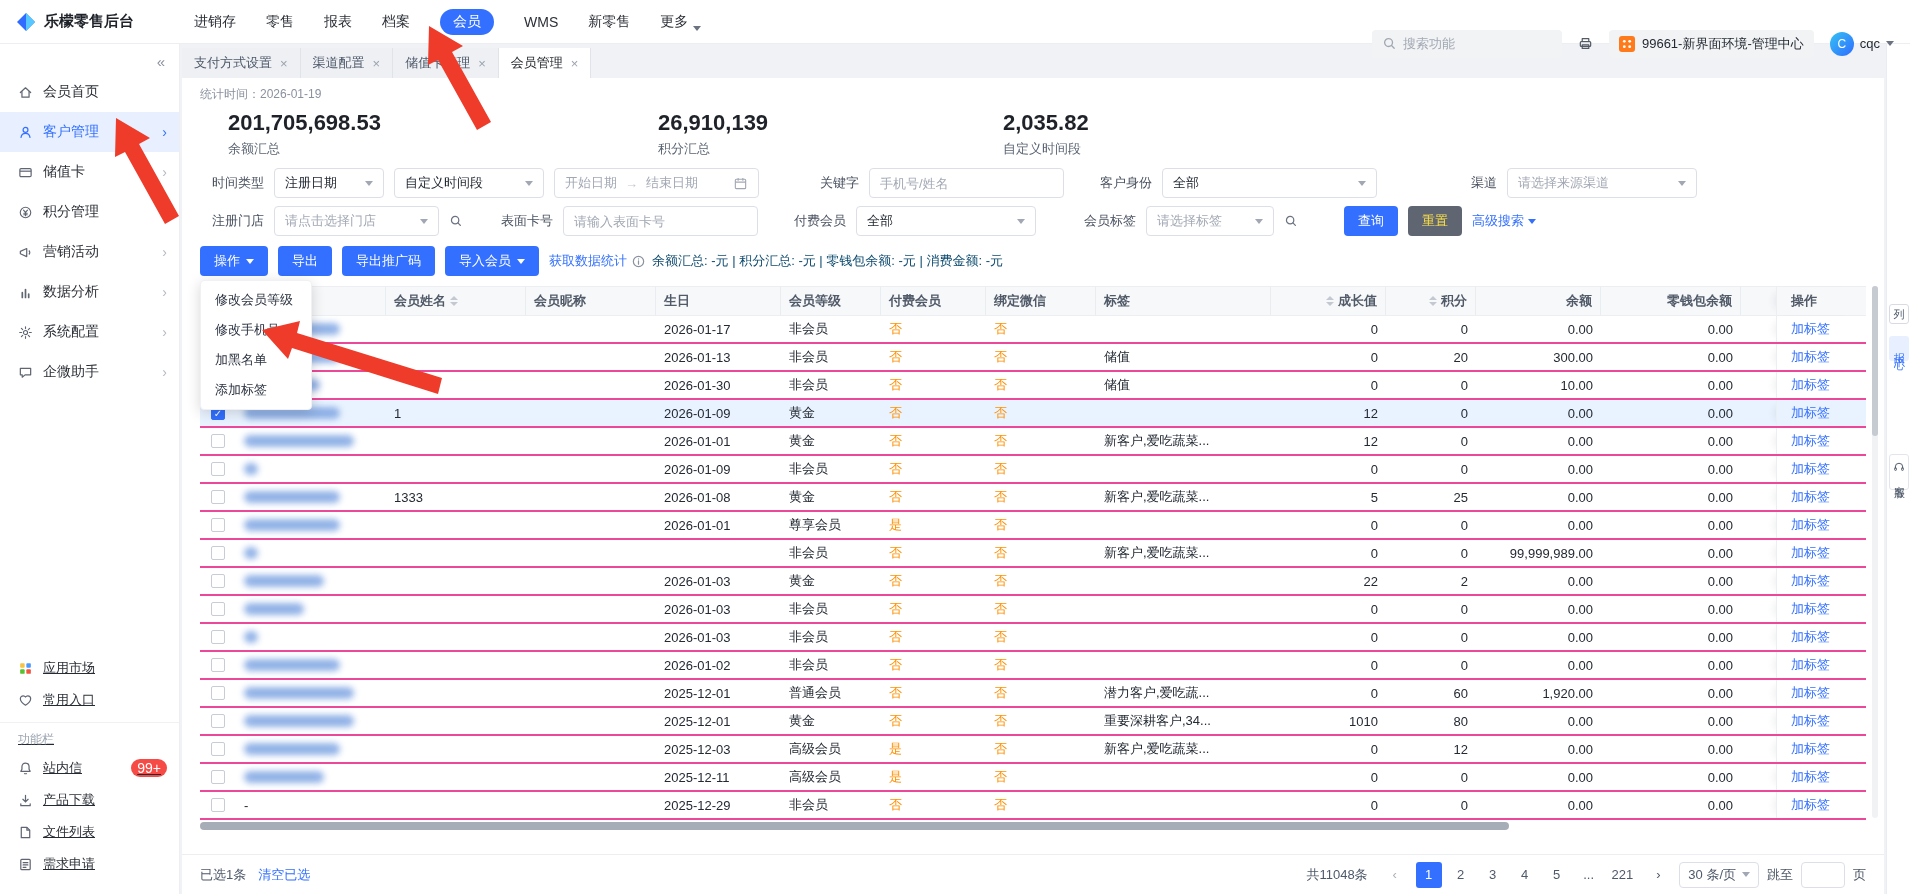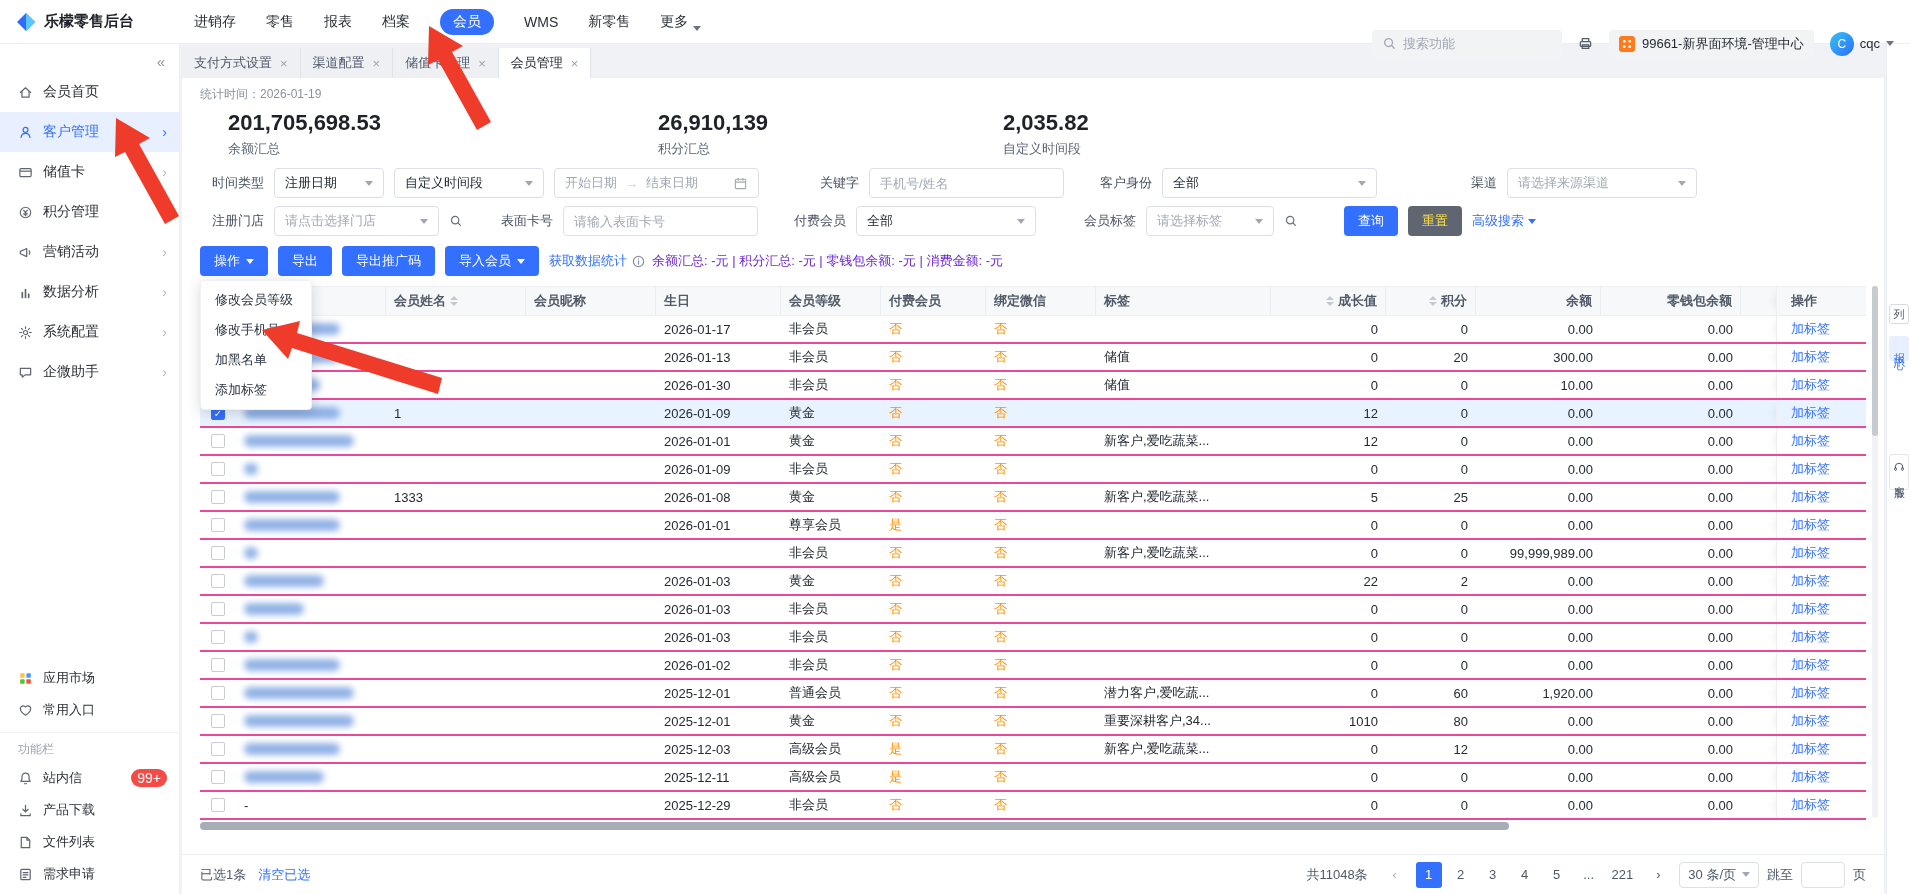--- a/index.html
+++ b/index.html
@@ -26,21 +26,21 @@
 .avatar{width:24px;height:24px;border-radius:50%;background:linear-gradient(135deg,#35c3f3,#2f6bff);color:#fff;display:flex;align-items:center;justify-content:center;font-size:12px;}
 
 .layout{display:flex;height:850px;}
 .sidebar{width:180px;background:#fff;border-right:1px solid #eceef1;display:flex;flex-direction:column;}
 .collapse-row{height:28px;display:flex;justify-content:flex-end;align-items:center;padding:6px 14px 0;color:#8a919f;font-size:15px;cursor:pointer;}
 .side-item{height:40px;display:flex;align-items:center;gap:10px;padding:0 12px 0 18px;font-size:14px;color:#2b2f36;cursor:pointer;}
 .side-item .ic{color:#5f6672;}
 .side-item .chev{margin-left:auto;color:#b4bac4;font-size:14px;}
 .side-item.active{background:#e8f0ff;color:#3370ff;}
 .side-item.active .ic,.side-item.active .chev{color:#3370ff;}
-.side-bottom{margin-top:auto;padding-bottom:4px;}
+.side-bottom{margin-top:auto;padding-bottom:14px;text-decoration:underline;}
 .side-sm{height:32px;display:flex;align-items:center;gap:10px;padding:0 12px 0 18px;font-size:13px;color:#2b2f36;cursor:pointer;}
 .side-sm .ic{color:#5f6672;}
 .fn-title{font-size:12px;color:#9aa3af;padding:8px 18px 4px;border-top:1px solid #f0f1f3;margin-top:6px;}
 .badge{background:#f54a45;color:#fff;border-radius:9px;font-size:14px;padding:1px 6px;margin-left:auto;}
 
 .main{flex:1;min-width:0;display:flex;flex-direction:column;background:#f0f2f5;}
 .tabbar{height:34px;display:flex;align-items:flex-end;padding:4px 2px 0;}
 .tab{height:30px;display:flex;align-items:center;gap:8px;padding:0 12px;color:#4e5969;background:#eef0f4;border-right:1px solid #e0e3e8;cursor:pointer;white-space:nowrap;}
 .tab .tab-x{color:#9aa3af;font-size:13px;}
 .tab.active{background:#fff;color:#1f2329;font-weight:normal;}
@@ -68,21 +68,21 @@
 .val{color:#242a33;}
 .mini-btn{width:26px;height:26px;display:flex;align-items:center;justify-content:center;color:#6b7280;cursor:pointer;margin-left:4px!important;}
 .w110{width:110px;}.w150{width:150px;}.w160{width:128px;}.w165{width:165px;}.w180{width:180px;}.w190{width:190px;}.w195{width:195px;}.w215{width:215px;}
 .ml20{margin-left:20px!important;}.ml24{margin-left:24px!important;}.ml36{margin-left:36px!important;}.ml40{margin-left:40px!important;}.ml56{margin-left:56px!important;}
 .btn{height:30px;border:none;border-radius:4px;font-size:13px;padding:0 14px;cursor:pointer;display:inline-flex;align-items:center;gap:6px;font-family:inherit;white-space:nowrap;}
 .btn.primary{background:#3370ff;color:#fff;}
 .btn.dark{background:#5f6672;color:#fde047;}
 .link{color:#3370ff;cursor:pointer;display:inline-flex;align-items:center;gap:4px;white-space:nowrap;}
 .action-row{display:flex;align-items:center;margin-top:10px;height:30px;}
 .action-row>*+*{margin-left:10px;}
-.summary{color:#6d28d9;white-space:nowrap;margin-left:6px!important;}
+.summary{color:#0c4a6e;white-space:nowrap;margin-left:6px!important;}
 .info-ic{color:#8a919f;}
 
 .table{margin-top:10px;}
 .thead{display:flex;align-items:center;height:30px;background:#f7f8fa;border-top:1px solid #eceef2;border-bottom:1px solid #eceef2;color:#515a68;font-weight:bold;}
 .thead .cell{border-right:1px solid #e9ecf0;}
 .thead .cell.col-op{border-right:none;}
 .trow{display:flex;align-items:center;height:28px;border-bottom:2px solid #ec4899;background:#fff;}
 .trow.selected{background:#e9f3ff;}
 .cell{padding:0 8px;display:flex;align-items:center;height:100%;overflow:hidden;white-space:nowrap;}
 .col-cb{width:36px;justify-content:center;padding:0;}

